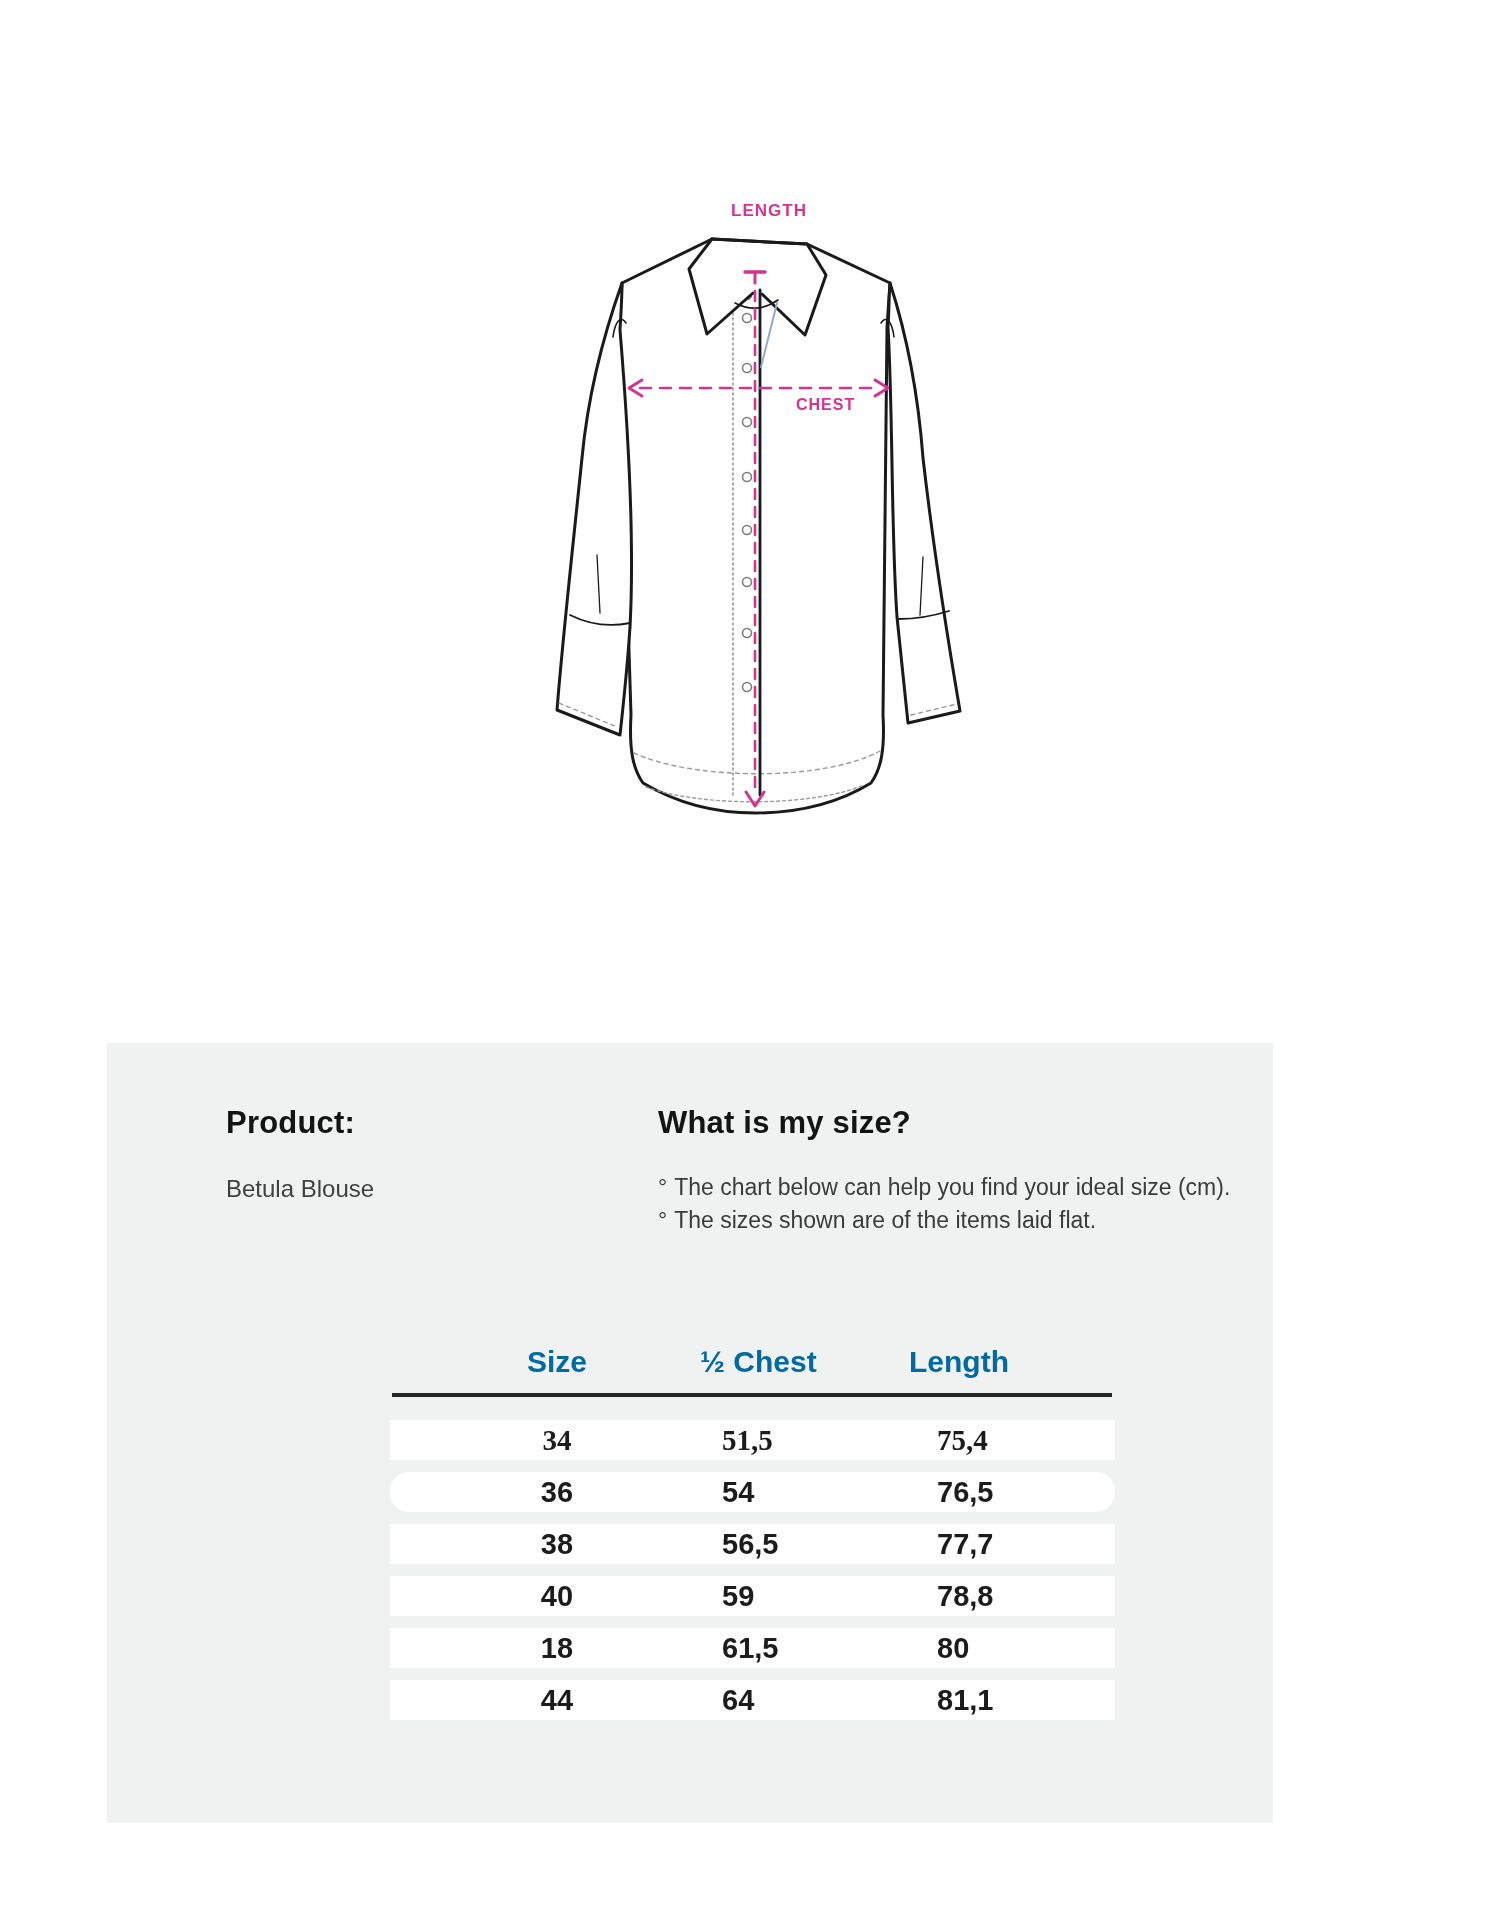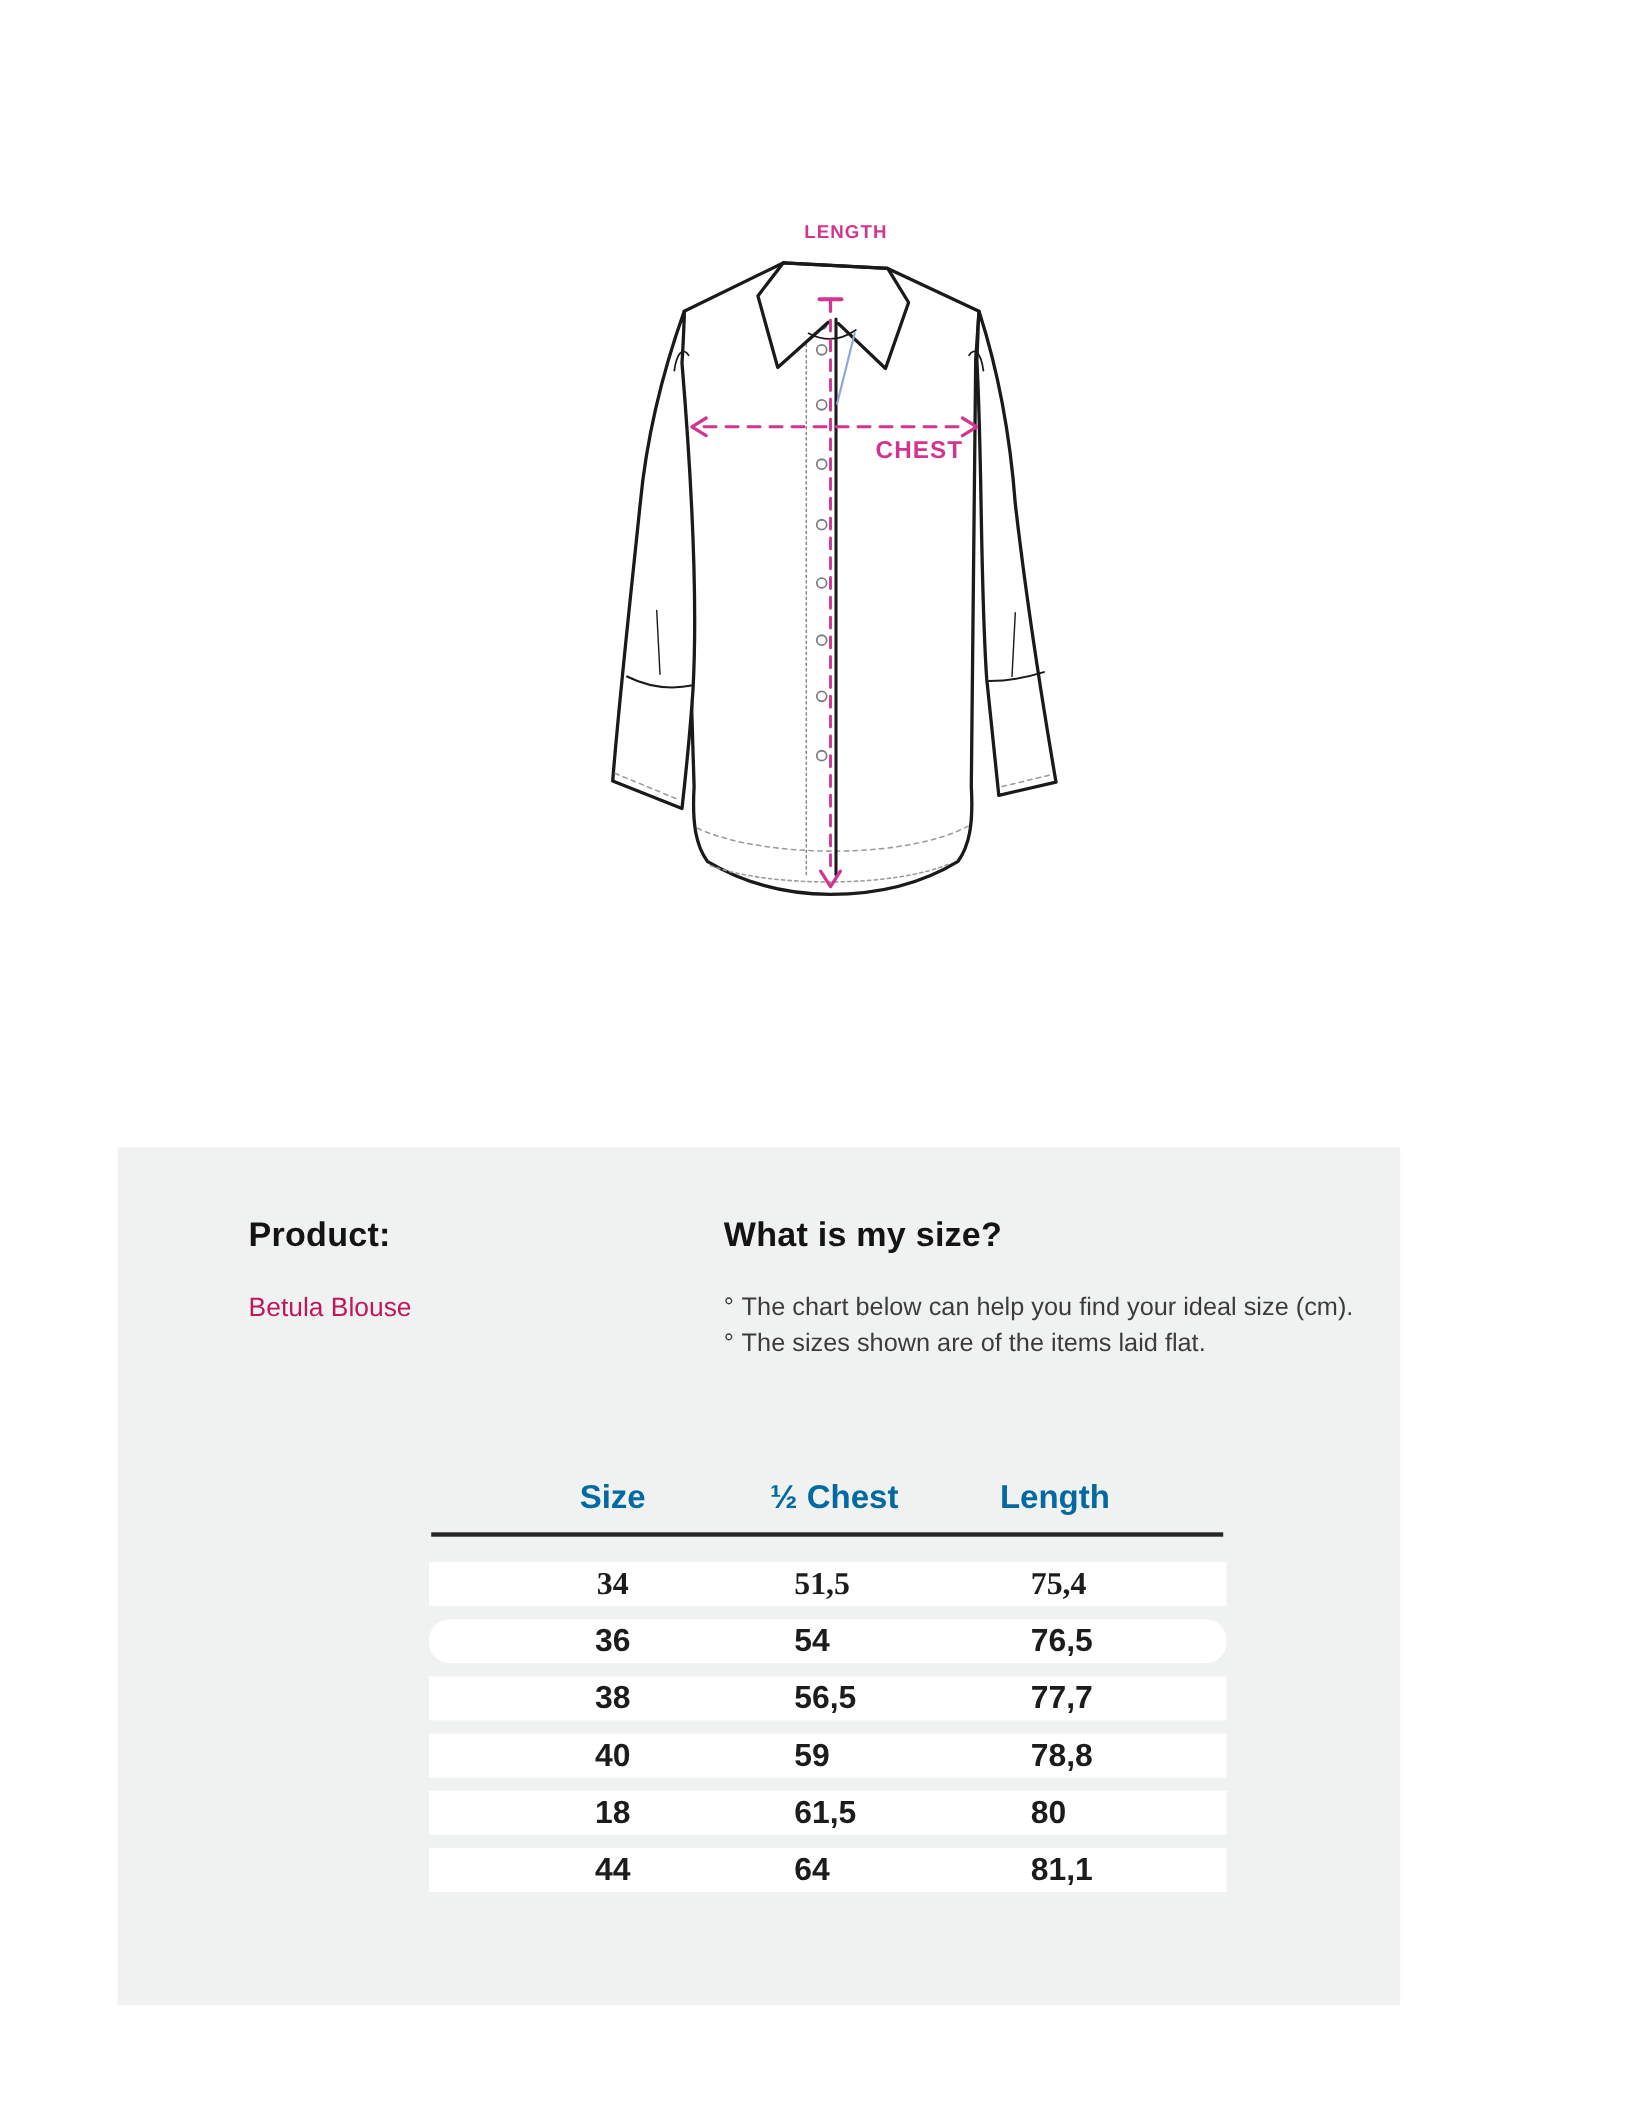--- a/index.html
+++ b/index.html
@@ -4,28 +4,28 @@
 <style>
   html,body{margin:0;padding:0;background:#ffffff;}
   .page{position:relative;width:1500px;height:1923px;background:#ffffff;overflow:hidden;
         font-family:"Liberation Sans",sans-serif;}
 
   
   .diagram{position:absolute;left:545px;top:195px;width:430px;height:660px;}
   .diagram svg{position:absolute;left:0;top:0;width:430px;height:660px;}
   .mlabel{position:absolute;font-weight:bold;color:#d23490;letter-spacing:1px;}
   .mlabel.length{left:144px;top:6px;width:160px;text-align:center;font-size:17px;}
-  .mlabel.chest{left:251px;top:201px;font-size:22px;}
+  .mlabel.chest{left:251px;top:201px;font-size:16px;}
 
   
   .panel{position:absolute;left:107px;top:1043px;width:1166px;height:780px;background:#f0f1f1;}
   .heading{position:absolute;margin:0;font-size:31px;font-weight:bold;color:#141414;letter-spacing:0.2px;}
   .heading.product{left:119px;top:62px;}
   .heading.sizeq{left:551px;top:62px;}
-  .product-name{position:absolute;left:119px;top:132px;font-size:24px;color:#be185d;}
+  .product-name{position:absolute;left:119px;top:132px;font-size:24px;color:#404040;}
   .notes{position:absolute;left:551px;top:128px;}
   .note{font-size:23px;line-height:33px;color:#3b3b3b;white-space:nowrap;}
   .note .marker{margin-right:7px;}
 
   
   .stable{position:absolute;left:283px;top:0;width:725px;height:780px;}
   .thead{position:absolute;left:0;top:297px;width:725px;height:44px;
          font-size:30px;font-weight:bold;color:#0369a1;}
   .rule{position:absolute;left:2px;top:350px;width:720px;height:4px;background:#262626;}
   .trow{position:absolute;left:0;width:725px;height:40px;background:#ffffff;

